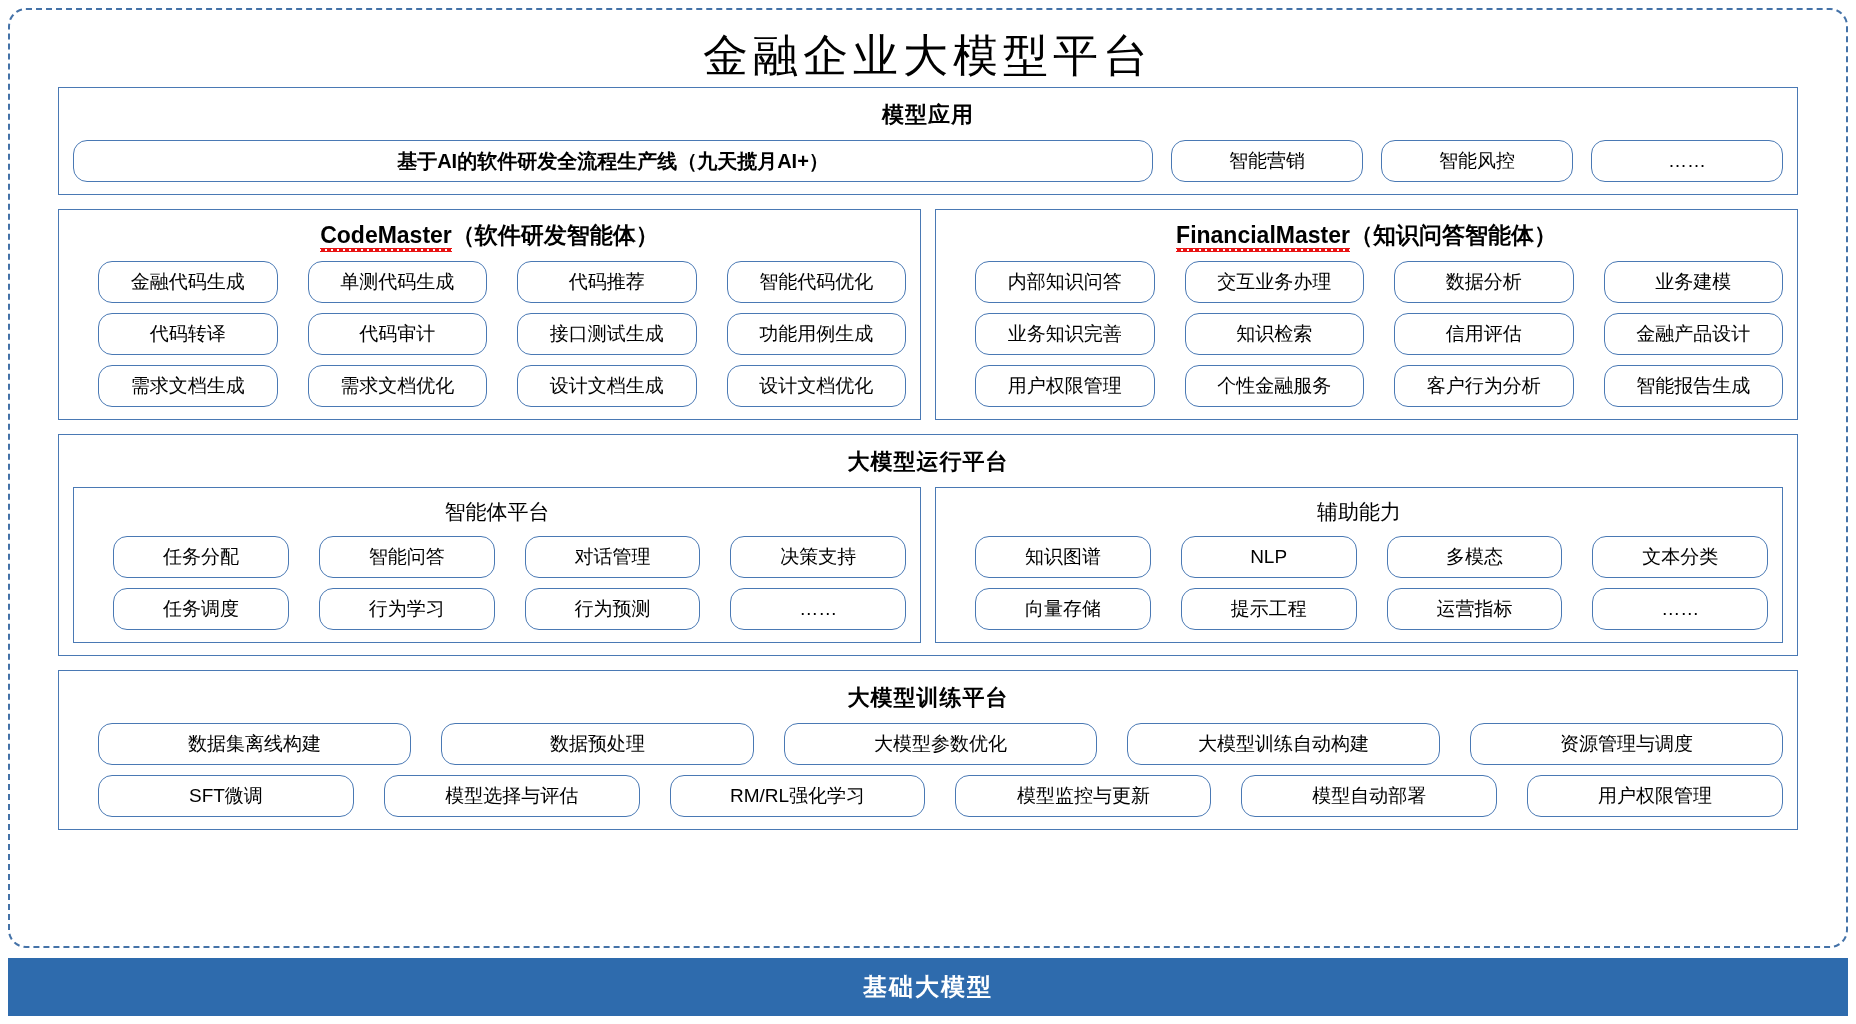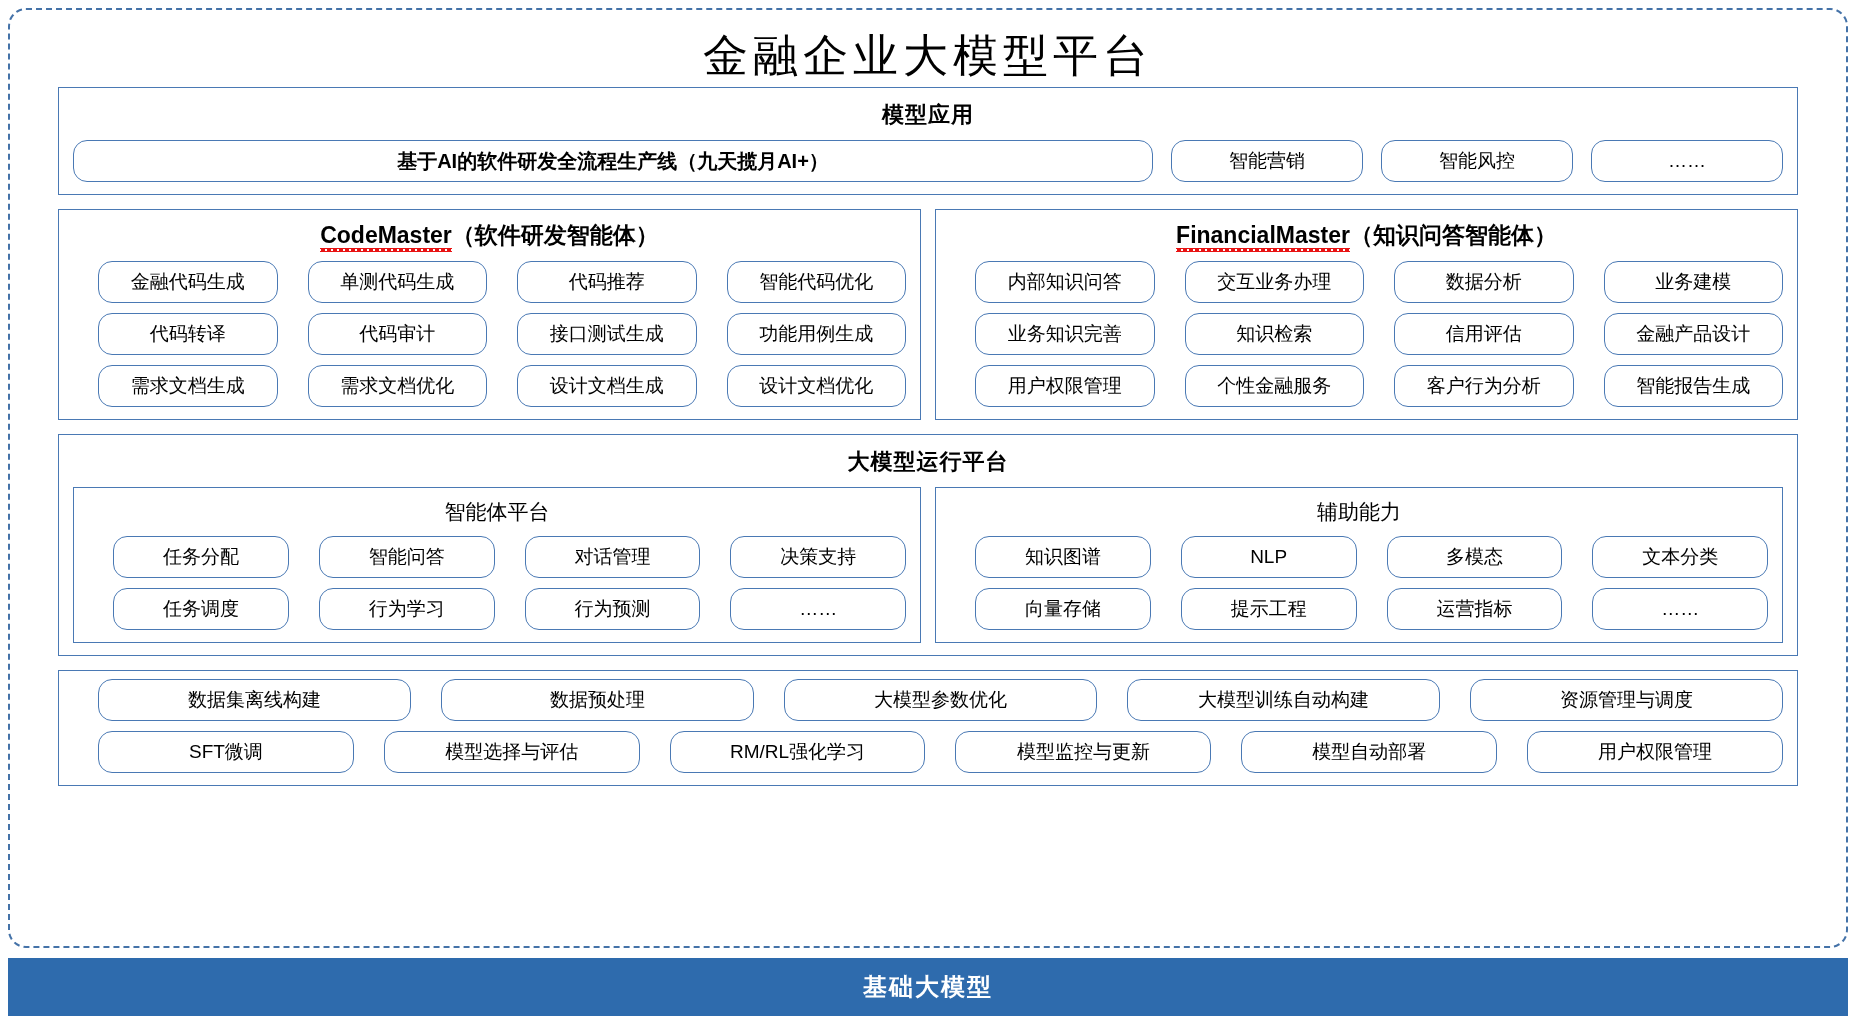--- a/index.html
+++ b/index.html
@@ -277,20 +277,21 @@
             <div class="chip">提示工程</div>
             <div class="chip">运营指标</div>
             <div class="chip">……</div>
           </div>
         </div>
 
       </div>
     </div>
 
     <div class="band">
+      <div class="band-title">大模型训练平台</div>
       <div class="chip-row">
         <div class="chip">数据集离线构建</div>
         <div class="chip">数据预处理</div>
         <div class="chip">大模型参数优化</div>
         <div class="chip">大模型训练自动构建</div>
         <div class="chip">资源管理与调度</div>
       </div>
       <div class="chip-row">
         <div class="chip">SFT微调</div>
         <div class="chip">模型选择与评估</div>

